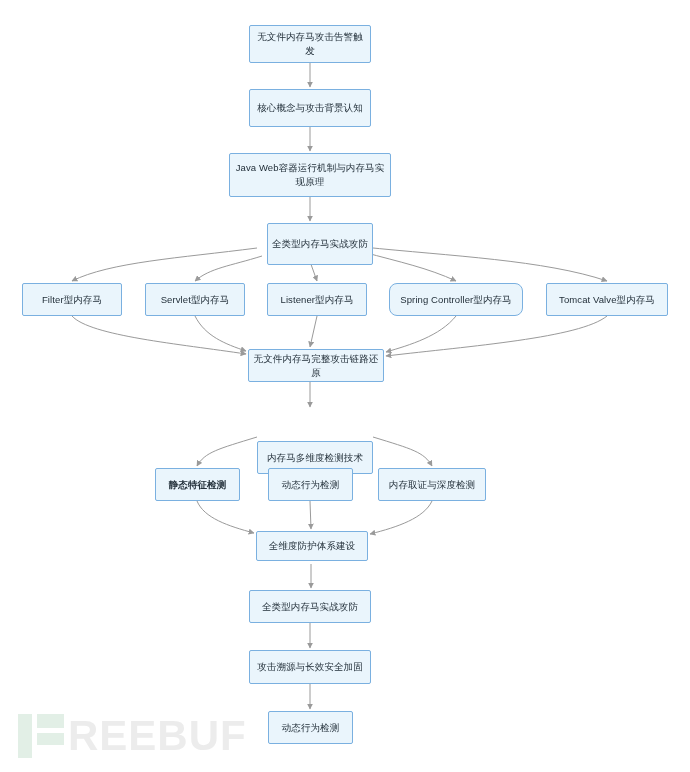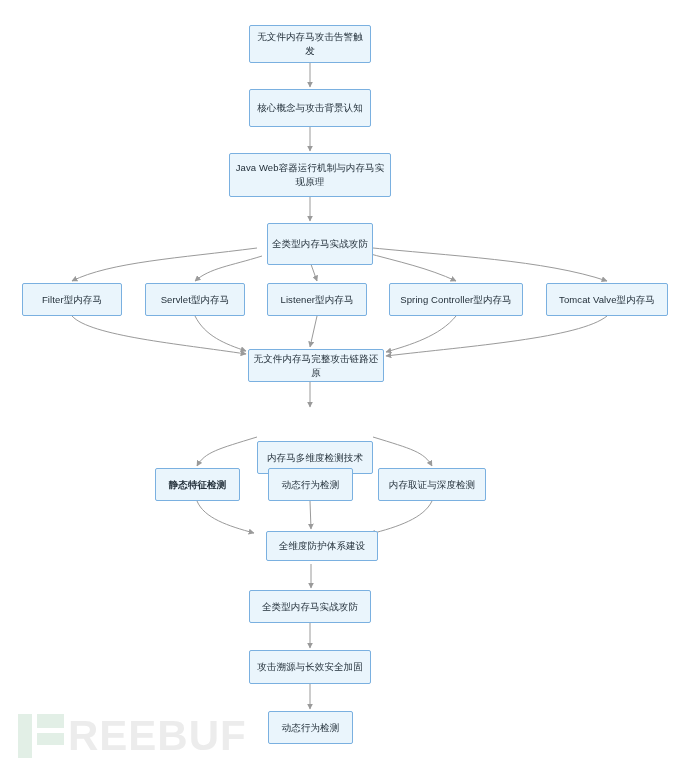--- a/index.html
+++ b/index.html
@@ -112,28 +112,28 @@
   </svg>
 
   <div id="node-layer">
       <div class="node" style="left: 249px; top: 25px; width: 122px; height: 38px;">无文件内存马攻击告警触发</div>
       <div class="node" style="left: 249px; top: 89px; width: 122px; height: 38px;">核心概念与攻击背景认知</div>
       <div class="node" style="left: 229px; top: 153px; width: 162px; height: 44px;">Java Web容器运行机制与内存马实现原理</div>
       <div class="node" style="left: 257px; top: 223px; width: 106px; height: 42px; margin-left: 10px;">全类型内存马实战攻防</div>
       <div class="node" style="left: 22px; top: 283px; width: 100px; height: 33px;">Filter型内存马</div>
       <div class="node" style="left: 145px; top: 283px; width: 100px; height: 33px;">Servlet型内存马</div>
       <div class="node" style="left: 267px; top: 283px; width: 100px; height: 33px;">Listener型内存马</div>
-      <div class="node" style="left: 389px; top: 283px; width: 134px; height: 33px;">Spring Controller型内存马</div>
+      <div class="node" style="left: 389px; top: 283px; width: 134px; height: 33px; border-radius: 8px;">Spring Controller型内存马</div>
       <div class="node" style="left: 546px; top: 283px; width: 122px; height: 33px;">Tomcat Valve型内存马</div>
       <div class="node" style="left: 248px; top: 349px; width: 136px; height: 33px;">无文件内存马完整攻击链路还原</div>
       <div class="node" style="left: 257px; top: 409px; width: 116px; height: 33px; margin-top: 32px;">内存马多维度检测技术</div>
       <div class="node" style="left: 155px; top: 468px; width: 85px; height: 33px; font-weight: bold;">静态特征检测</div>
       <div class="node" style="left: 268px; top: 468px; width: 85px; height: 33px;">动态行为检测</div>
       <div class="node" style="left: 378px; top: 468px; width: 108px; height: 33px; text-align: center;">内存取证与深度检测</div>
-      <div class="node" style="left: 256px; top: 531px; width: 112px; height: 28px; margin-left: 10px;">全维度防护体系建设</div>
+      <div class="node" style="left: 256px; top: 531px; width: 112px; height: 28px;">全维度防护体系建设</div>
       <div class="node" style="left: 249px; top: 590px; width: 122px; height: 33px;">全类型内存马实战攻防</div>
       <div class="node" style="left: 249px; top: 650px; width: 122px; height: 34px;">攻击溯源与长效安全加固</div>
       <div class="node" style="left: 268px; top: 711px; width: 85px; height: 33px;">动态行为检测</div>
     </div>
 
   <div id="watermark">
     <div class="wm-mark">
       <div class="wm-bar wm-bar-v"></div>
       <div class="wm-bar wm-bar-t"></div>
       <div class="wm-bar wm-bar-m"></div>

